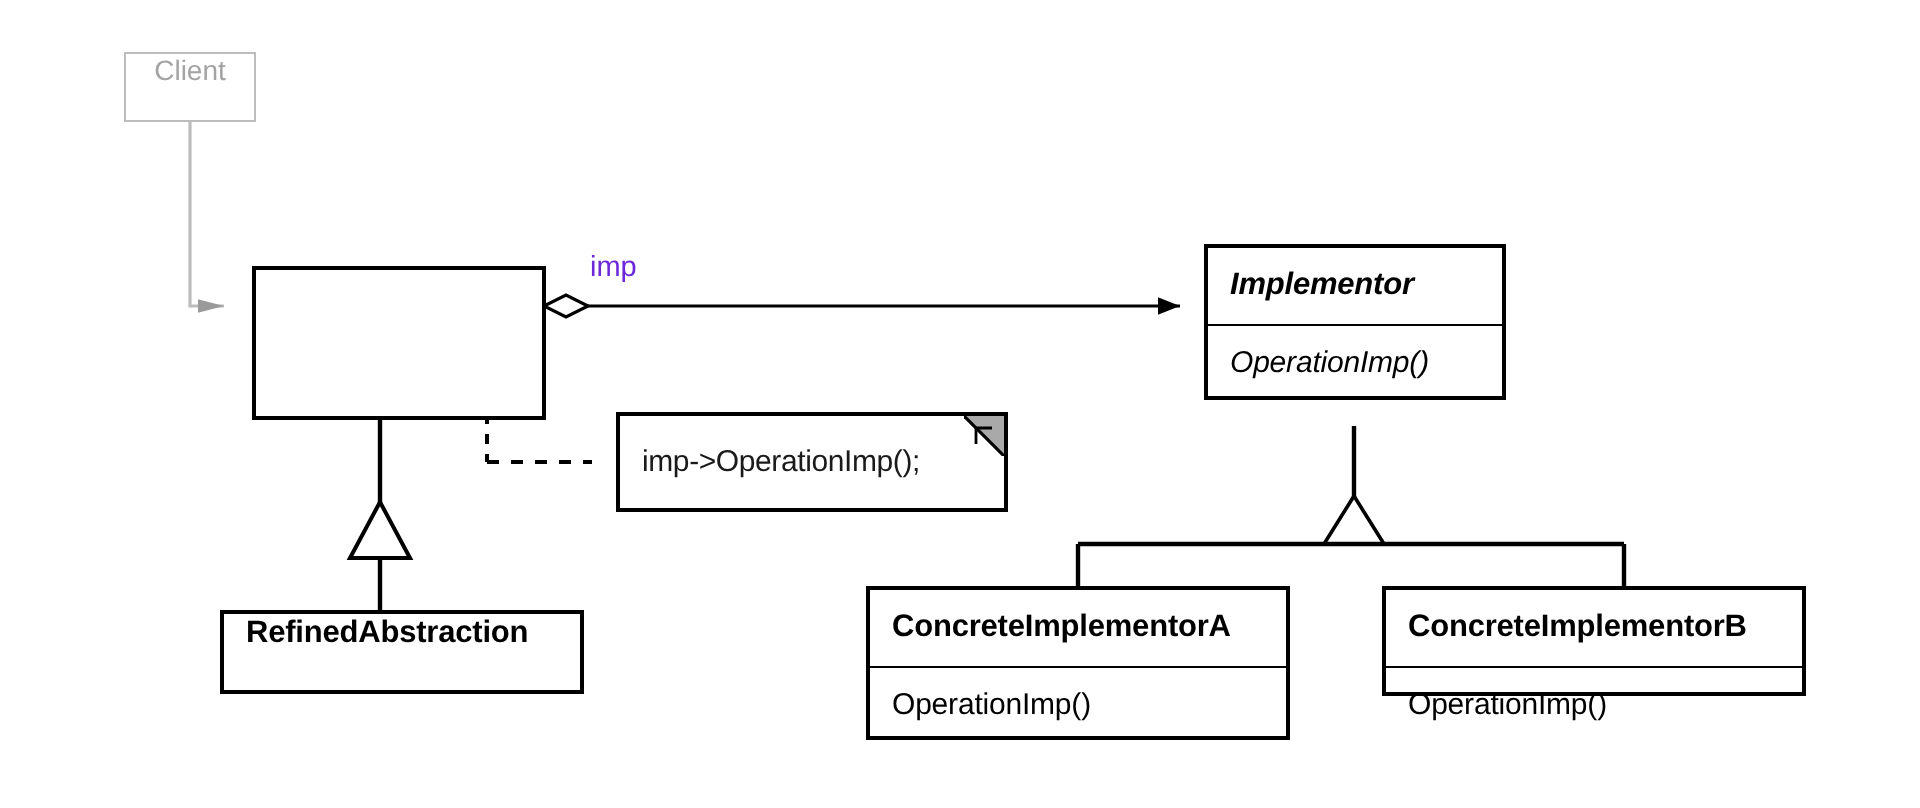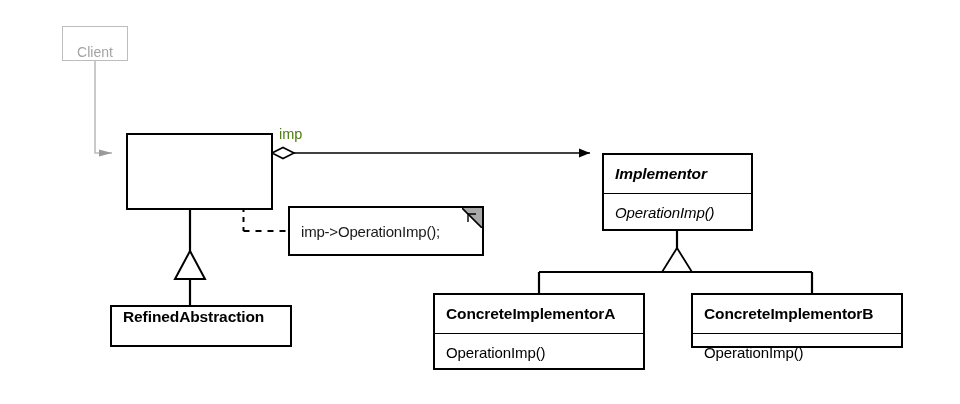--- a/index.html
+++ b/index.html
@@ -65,21 +65,21 @@
   }
 
   
   #client-box {
     position: absolute;
     box-sizing: border-box;
     background: #ffffff;
     border: 1.5px solid #bdbdbd;
     color: #a3a3a3;
     display: flex;
-    align-items: flex-end;
+    align-items: flex-start;
     justify-content: center;
     font-size: 14px;
     z-index: 5;
   }
 
   
   #note-box {
     position: absolute;
     box-sizing: border-box;
     background: #ffffff;
@@ -160,39 +160,39 @@
     <span>Client</span>
   </div>
 
   <div class="uml-class" style="left:126px; top:133px; width:147px; height:77px;">
   </div>
 
   <div class="uml-class" style="left:110px; top:305px; width:182px; height:42px;">
     <div class="uml-row name-row concrete" style="height:20px;">RefinedAbstraction</div>
   </div>
 
-  <div id="note-box" style="left:288px; top:206px; width:196px; height:50px;">
+  <div id="note-box" style="left:308px; top:206px; width:196px; height:50px;">
     <span id="note-text">imp-&gt;OperationImp();</span>
     <svg id="note-fold" viewBox="0 0 20 20" width="20" height="20">
       <polygon points="0,0 20,0 20,20" fill="#a9a9a9" stroke="none"></polygon>
       <polyline points="0,0 20,20" fill="none" stroke="#000000" stroke-width="1.6"></polyline>
       <polyline points="6,14 6,6 14,6" fill="none" stroke="#000000" stroke-width="1.4"></polyline>
     </svg>
   </div>
 
-  <div class="uml-class" style="left:602px; top:153px; width:151px; height:78px;">
+  <div class="uml-class" style="left:602px; top:122px; width:151px; height:78px;">
     <div class="uml-row name-row abstract" style="height:38px;">Implementor</div>
     <div class="uml-row member-row abstract divider" style="height:38px;">OperationImp()</div>
   </div>
 
   <div class="uml-class" style="left:433px; top:293px; width:212px; height:77px;">
     <div class="uml-row name-row concrete" style="height:38px;">ConcreteImplementorA</div>
     <div class="uml-row member-row divider" style="height:37px;">OperationImp()</div>
   </div>
 
   <div class="uml-class" style="left:691px; top:293px; width:212px; height:55px;">
     <div class="uml-row name-row concrete" style="height:38px;">ConcreteImplementorB</div>
     <div class="uml-row member-row divider" style="height:37px;">OperationImp()</div>
   </div>
 
-  <div style="position:absolute; left:279px; top:126px; font-size:14.5px; color:#4d7c0f; z-index:7;">imp</div>
+  <div style="position:absolute; left:295px; top:126px; font-size:14.5px; color:#6d28d9; z-index:7;">imp</div>
 
 </div>
 
 </body></html>

